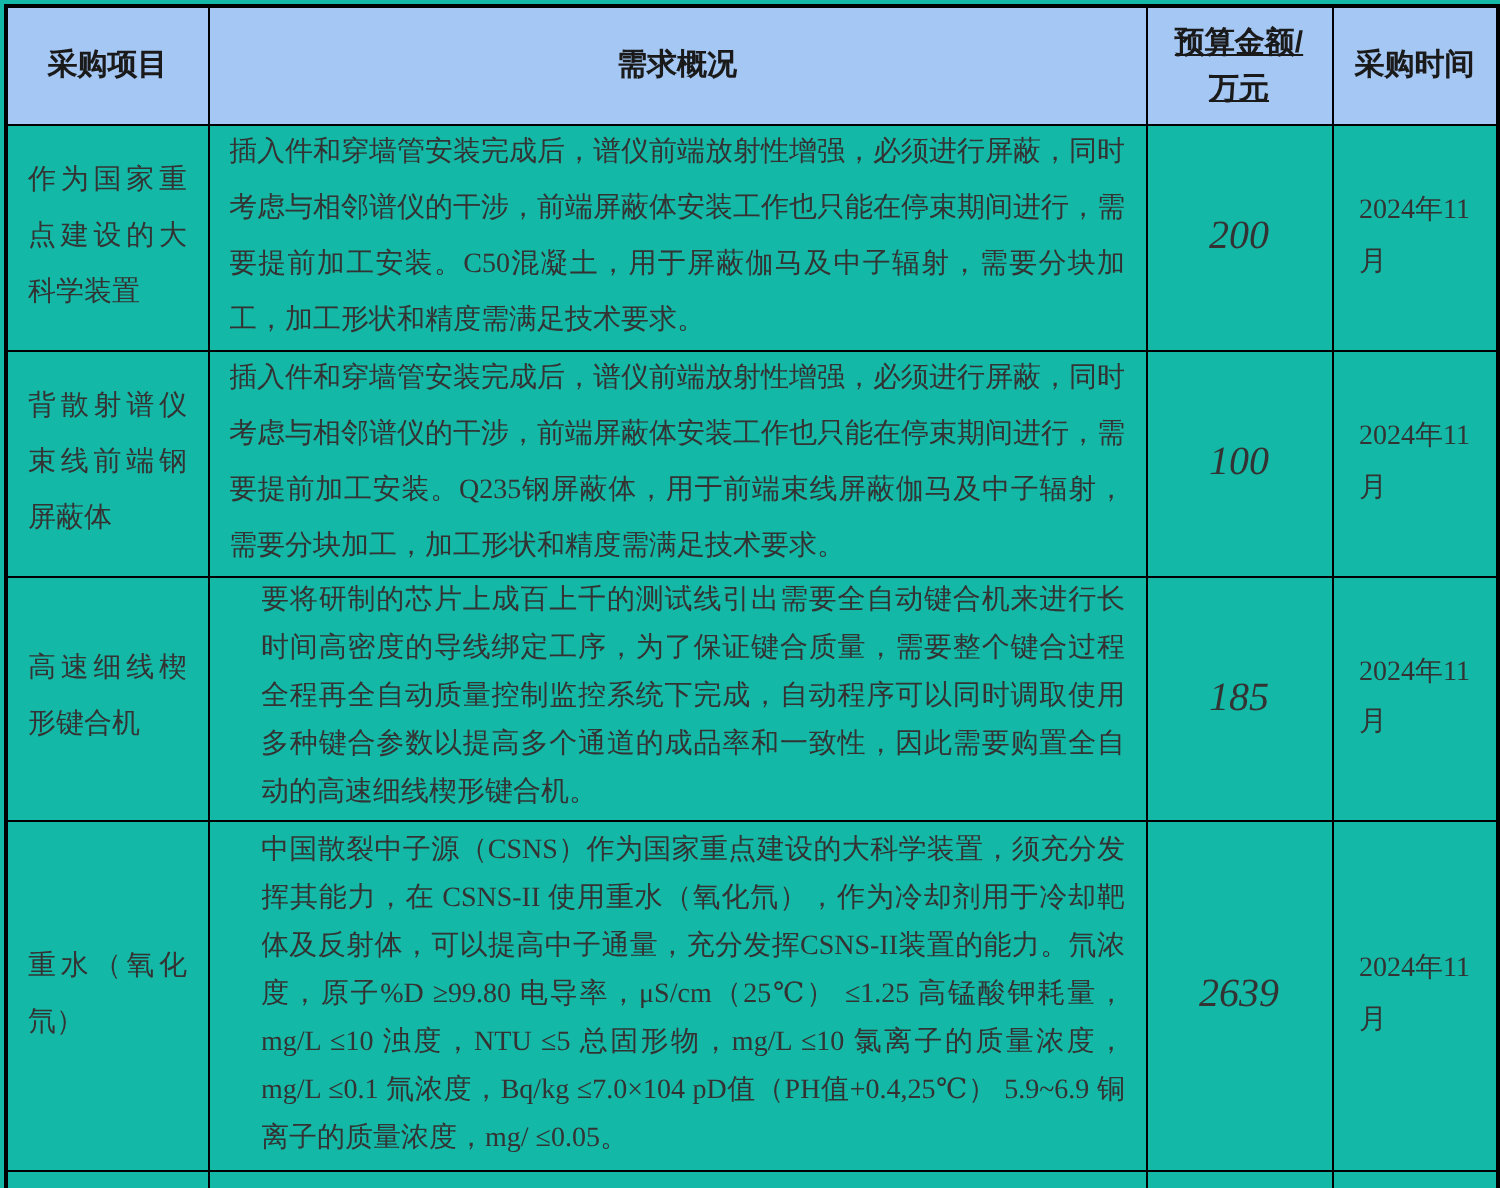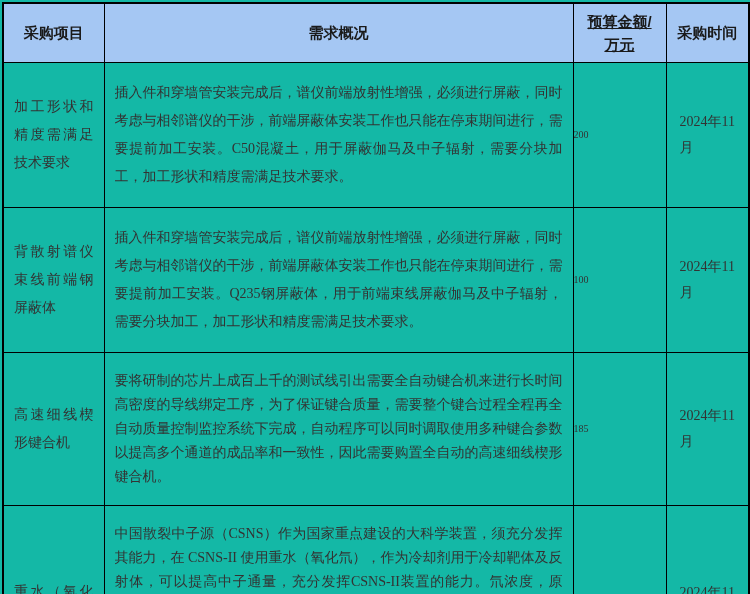--- a/index.html
+++ b/index.html
@@ -42,42 +42,43 @@
   .hline{display:block;line-height:1.55;text-decoration:underline;}
   td.item{
     padding:0 10px;
     font-size:14px;
     line-height:28px;
     text-align:justify;
     text-justify:inter-character;
     color:var(--body-text);
   }
   td.overview{
-    padding:16px 10px;
+    padding:0 10px;
     font-size:14px;
     text-align:justify;
     text-justify:inter-character;
     color:var(--body-text);
   }
   td.budget{
-    text-align:left;
-    font-size:10px;
+    text-align:center;
+    font-size:20px;
+    font-style:italic;
   }
   td.time{
     font-size:14px;
     padding:0 13px;
     word-break:break-all;
     line-height:1.8;
   }
   tr.r1 td, tr.r2 td{height:113px;}
   tr.r3 td{height:122px;}
   tr.r4 td{height:175px;}
   tr.rpartial td{height:42px;}
   .lh28{line-height:28px;}
-  .lh24{line-height:24px;}
+  .lh24{line-height:24px;margin-left:16px;}
   .clip{overflow:hidden;}
   .c112{max-height:112px;}
   .c120{max-height:120px;}
   .c172{max-height:172px;}
 </style>
 </head>
 <body>
 
 <div class="page">
   <table class="proc">
@@ -93,21 +94,21 @@
         <th>需求概况</th>
         <th>
           <span class="hline">预算金额/</span>
           <span class="hline">万元</span>
         </th>
         <th>采购时间</th>
       </tr>
     </thead>
     <tbody>
       <tr class="r1">
-        <td class="item">加工形状和精度需满足技术要求</td>
+        <td class="item">作为国家重点建设的大科学装置</td>
         <td class="overview">
           <div class="clip c112 lh28">插入件和穿墙管安装完成后，谱仪前端放射性增强，必须进行屏蔽，同时考虑与相邻谱仪的干涉，前端屏蔽体安装工作也只能在停束期间进行，需要提前加工安装。C50混凝土，用于屏蔽伽马及中子辐射，需要分块加工，加工形状和精度需满足技术要求。</div>
         </td>
         <td class="budget">200</td>
         <td class="time">2024年11月</td>
       </tr>
       <tr class="r2">
         <td class="item">背散射谱仪束线前端钢屏蔽体</td>
         <td class="overview">
           <div class="clip c112 lh28">插入件和穿墙管安装完成后，谱仪前端放射性增强，必须进行屏蔽，同时考虑与相邻谱仪的干涉，前端屏蔽体安装工作也只能在停束期间进行，需要提前加工安装。Q235钢屏蔽体，用于前端束线屏蔽伽马及中子辐射，需要分块加工，加工形状和精度需满足技术要求。</div>

